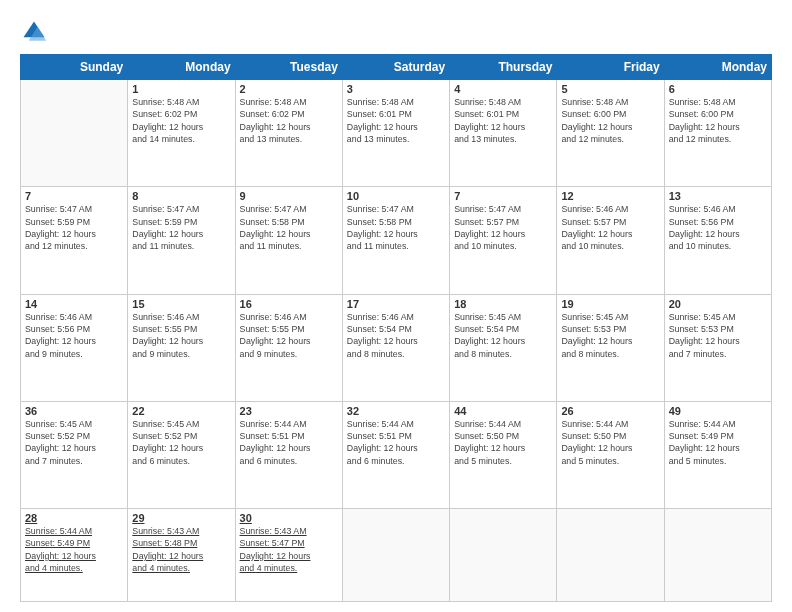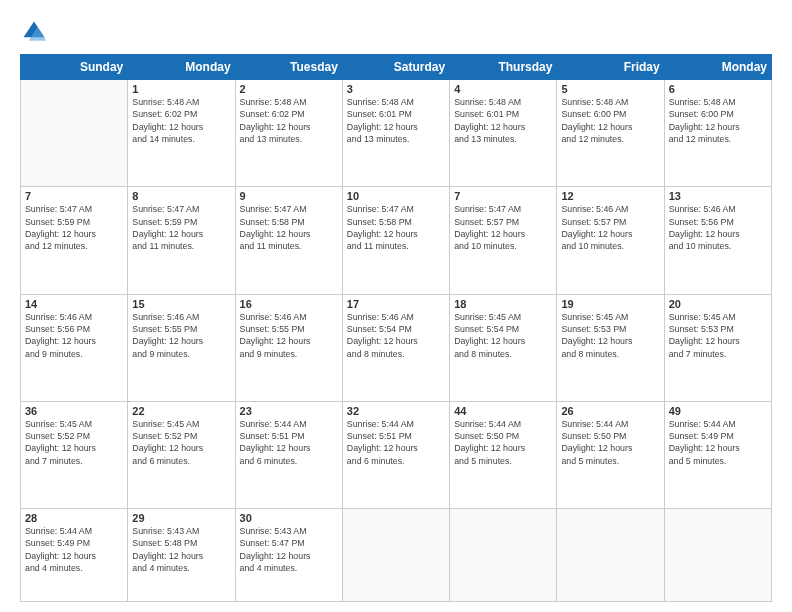--- a/index.html
+++ b/index.html
@@ -89,20 +89,21 @@
     .day-info {
       font-size: 8.8px;
       color: #444;
       line-height: 1.4;
     }
     .week-row td {
       height: 80px;
     }
     .last-row td {
       height: 68px;
+      text-decoration: underline;
     }
   </style>
 </head>
 <body>
 
 <div class="page">
   <div class="header-row">
     <div class="logo">
       <svg class="logo-icon" viewBox="0 0 32 32">
         <polygon points="16,4 28,22 4,22" fill="#1a6eb5"></polygon>

